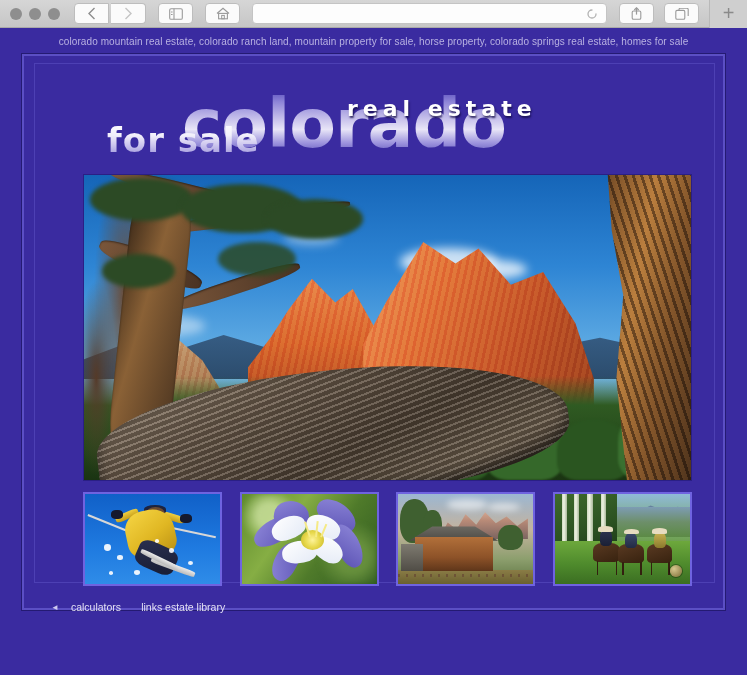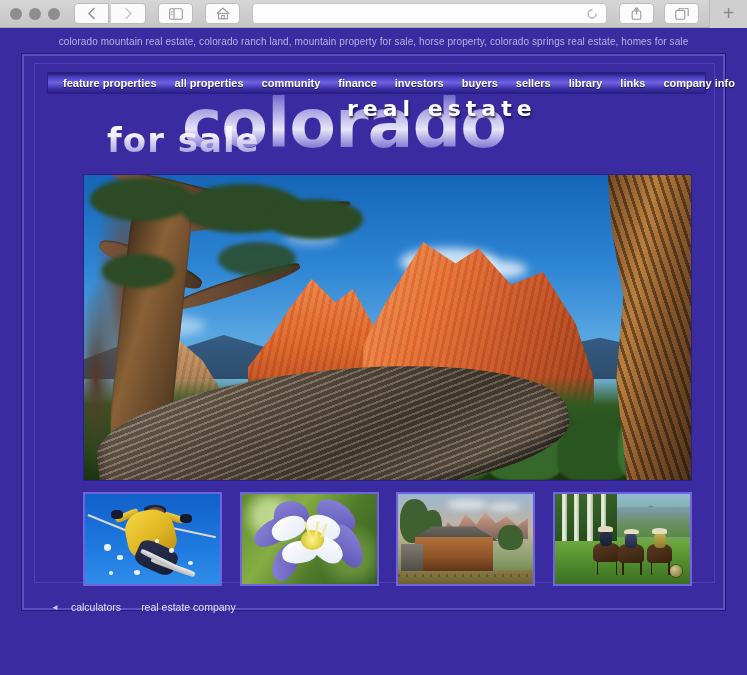--- a/index.html
+++ b/index.html
@@ -363,32 +363,20 @@
   <div id="plus-btn">+</div>
 </div>
 
 <div id="page">
 
   <div id="keyword-strip">colorado mountain real estate, colorado ranch land, mountain property for sale, horse property, colorado springs real estate, homes for sale</div>
 
   <div id="site-frame">
     <div id="site-inner">
 
-      <div id="nav">
-        <span class="nav-item">feature properties</span>
-        <span class="nav-item">all properties</span>
-        <span class="nav-item">community</span>
-        <span class="nav-item">finance</span>
-        <span class="nav-item">investors</span>
-        <span class="nav-item">buyers</span>
-        <span class="nav-item">sellers</span>
-        <span class="nav-item">library</span>
-        <span class="nav-item">links</span>
-        <span class="nav-item">company info</span>
-      </div>
 
       <div id="title-block">
         <div id="word-colorado">colorado</div>
         <div id="word-forsale">for sale</div>
         <div id="word-realestate">real estate</div>
       </div>
 
       <div id="hero">
         <div class="hero-layer sky"></div>
 
@@ -525,19 +513,19 @@
           <div class="hat" style="left:72%;top:38%;width:11%;height:6%;"></div>
 
           <div class="ball"></div>
         </div>
       </div>
 
       <div id="footer">
         <div id="footer-left">
           <span id="back-arrow">◄</span>
           <span class="f-link">calculators</span>
-          <span class="f-link">real estate company</span>
+          <span class="f-link">links estate library</span>
         </div>
       </div>
 
     </div>
   </div>
 </div>
 
 </body></html>

